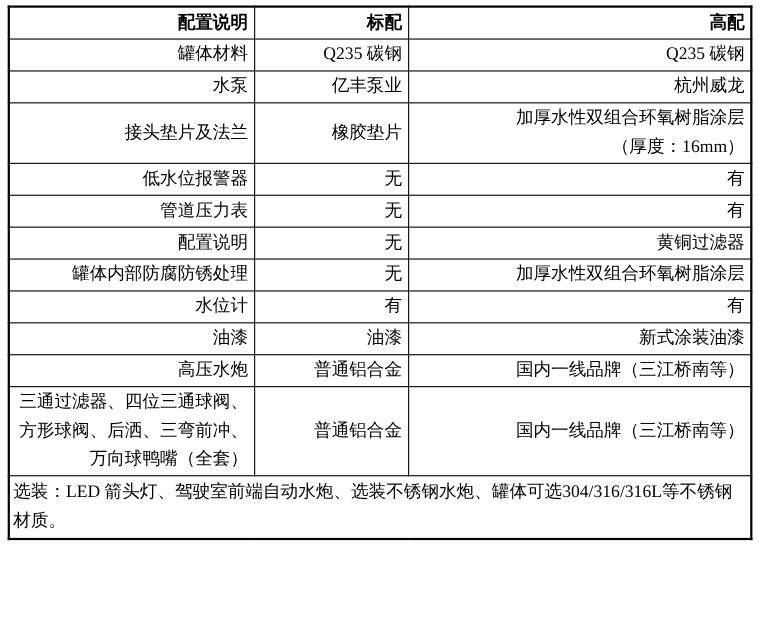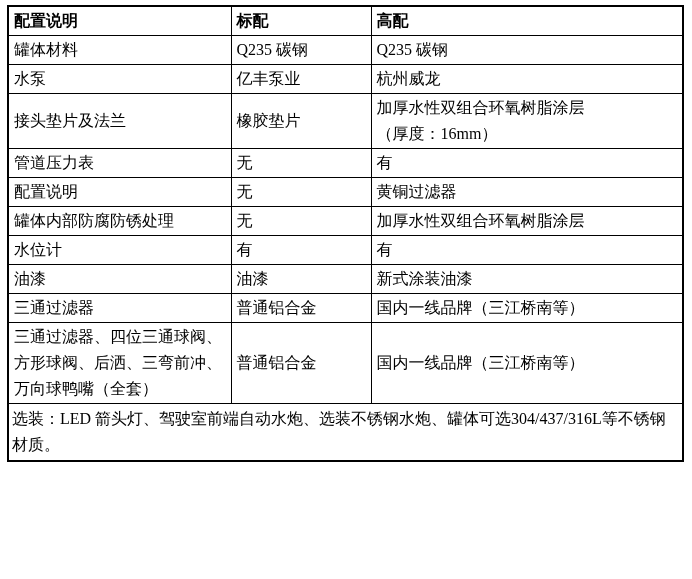--- a/index.html
+++ b/index.html
@@ -22,21 +22,21 @@
     width: 675px;
     border: 2px solid #000000;
     background: #ffffff;
   }
   .config-table th,
   .config-table td {
     border: 1px solid #000000;
     font-size: 16px;
     line-height: 26px;
     padding: 1px 5px;
-    text-align: left;
+    text-align: right;
     vertical-align: middle;
     color: #000000;
     word-break: break-all;
   }
   .config-table th {
     font-weight: bold;
     height: 28px;
   }
   .config-table td {
     height: 28px;
@@ -79,20 +79,25 @@
           <td class="standard-cell">亿丰泵业</td>
           <td class="premium-cell">杭州威龙</td>
         </tr>
         <tr>
           <td class="config-item-cell">接头垫片及法兰</td>
           <td class="standard-cell">橡胶垫片</td>
           <td class="premium-cell">加厚水性双组合环氧树脂涂层
 （厚度：16mm）</td>
         </tr>
         <tr>
+          <td class="config-item-cell">低水位报警器</td>
+          <td class="standard-cell">无</td>
+          <td class="premium-cell">有</td>
+        </tr>
+        <tr>
           <td class="config-item-cell">管道压力表</td>
           <td class="standard-cell">无</td>
           <td class="premium-cell">有</td>
         </tr>
         <tr>
           <td class="config-item-cell">配置说明</td>
           <td class="standard-cell">无</td>
           <td class="premium-cell">黄铜过滤器</td>
         </tr>
         <tr>
@@ -104,29 +109,29 @@
           <td class="config-item-cell">水位计</td>
           <td class="standard-cell">有</td>
           <td class="premium-cell">有</td>
         </tr>
         <tr>
           <td class="config-item-cell">油漆</td>
           <td class="standard-cell">油漆</td>
           <td class="premium-cell">新式涂装油漆</td>
         </tr>
         <tr>
-          <td class="config-item-cell">三通过滤器</td>
+          <td class="config-item-cell">高压水炮</td>
           <td class="standard-cell">普通铝合金</td>
           <td class="premium-cell">国内一线品牌（三江桥南等）</td>
         </tr>
         <tr>
           <td class="config-item-cell">三通过滤器、四位三通球阀、方形球阀、后洒、三弯前冲、万向球鸭嘴（全套）</td>
           <td class="standard-cell">普通铝合金</td>
           <td class="premium-cell">国内一线品牌（三江桥南等）</td>
         </tr>
       </tbody>
     <tbody>
       <tr>
-        <td colspan="3" class="footer-note-cell">选装：LED 箭头灯、驾驶室前端自动水炮、选装不锈钢水炮、罐体可选304/437/316L等不锈钢材质。</td>
+        <td colspan="3" class="footer-note-cell">选装：LED 箭头灯、驾驶室前端自动水炮、选装不锈钢水炮、罐体可选304/316/316L等不锈钢材质。</td>
       </tr>
     </tbody>
   </table>
 </div>
 
 </body></html>

